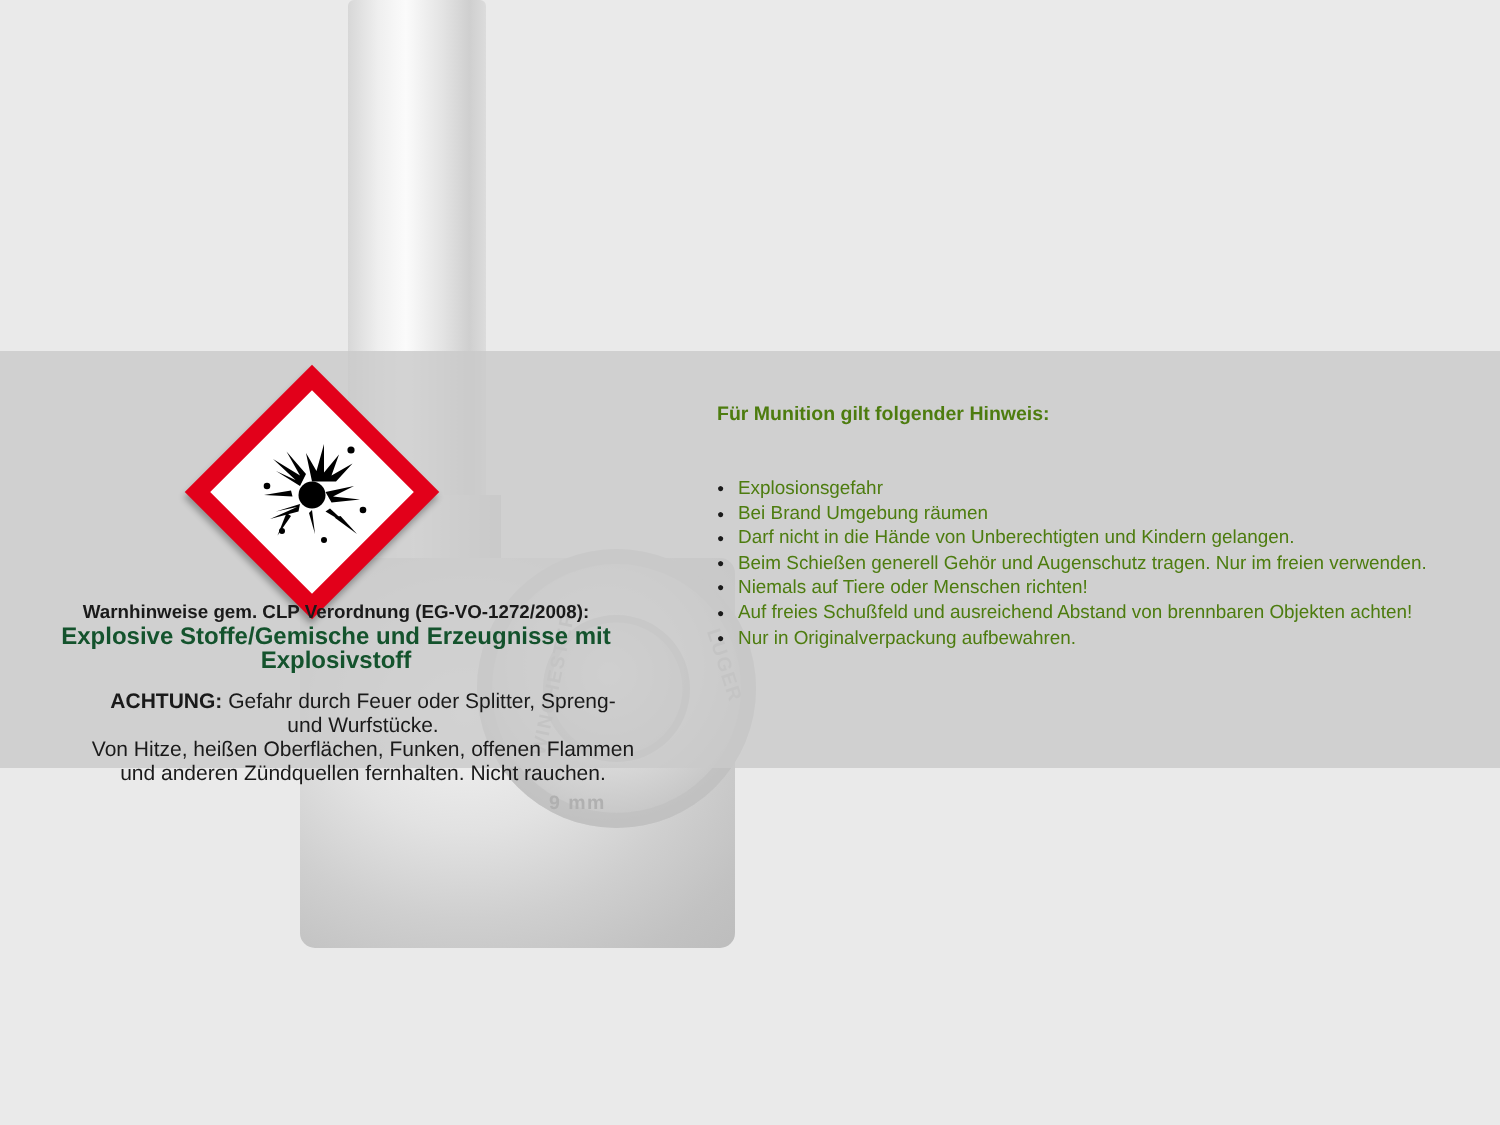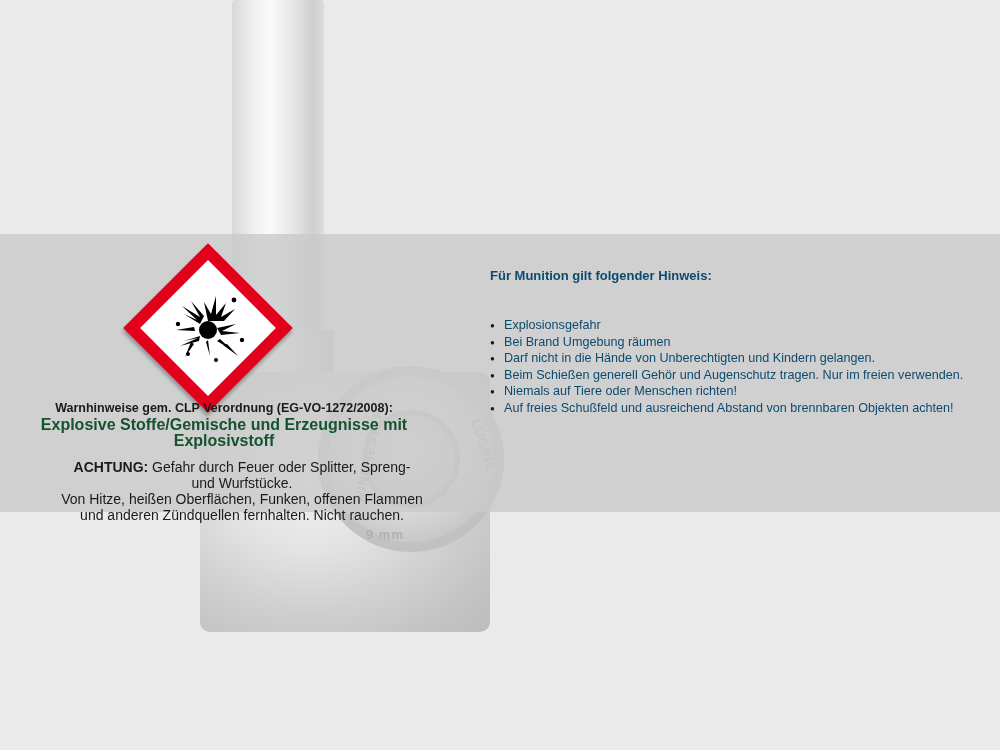--- a/index.html
+++ b/index.html
@@ -160,24 +160,24 @@
   #clp-warning .clp-body {
     font-size: 14px;
     line-height: 16px;
     margin-left: 36px;
   }
   #clp-warning .clp-body b { font-weight: bold; }
 
   
   #safety-block {
     position: absolute;
-    left: 490px;
+    left: 478px;
     top: 268px;
     width: 490px;
-    color: #0c4a6e;
+    color: #4d7c0f;
   }
   #safety-intro {
     font-weight: bold;
     font-size: 13px;
     margin-bottom: 34px;
   }
   #safety-title {
     font-weight: bold;
     font-size: 13.5px;
     letter-spacing: 0.2px;
@@ -259,14 +259,15 @@
 
 <div id="safety-block">
   <div id="safety-intro">Für Munition gilt folgender Hinweis:</div>
   <ul id="safety-list">
     <li>Explosionsgefahr</li>
     <li>Bei Brand Umgebung räumen</li>
     <li>Darf nicht in die Hände von Unberechtigten und Kindern gelangen.</li>
     <li>Beim Schießen generell Gehör und Augenschutz tragen. Nur im freien verwenden.</li>
     <li>Niemals auf Tiere oder Menschen richten!</li>
     <li>Auf freies Schußfeld und ausreichend Abstand von brennbaren Objekten achten!</li>
+    <li>Nur in Originalverpackung aufbewahren.</li>
   </ul>
 </div>
 
 </body></html>

